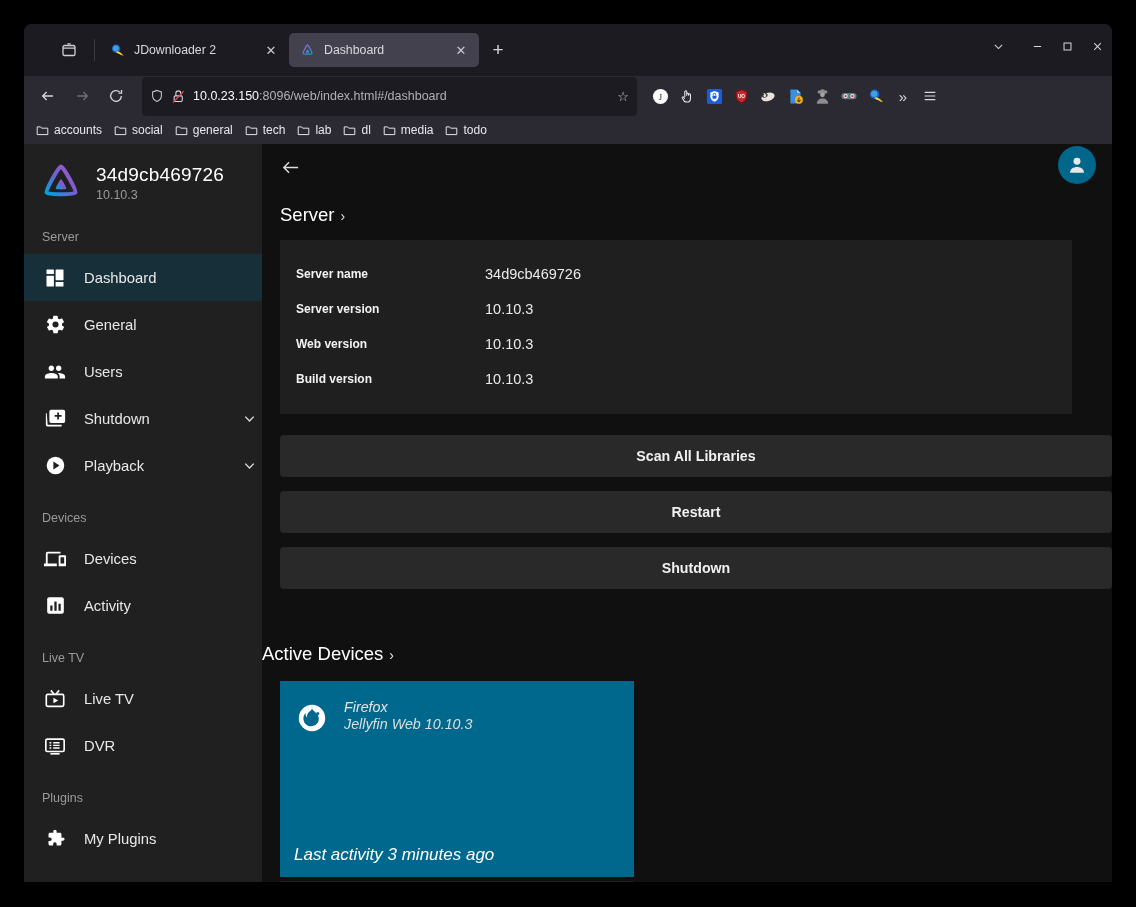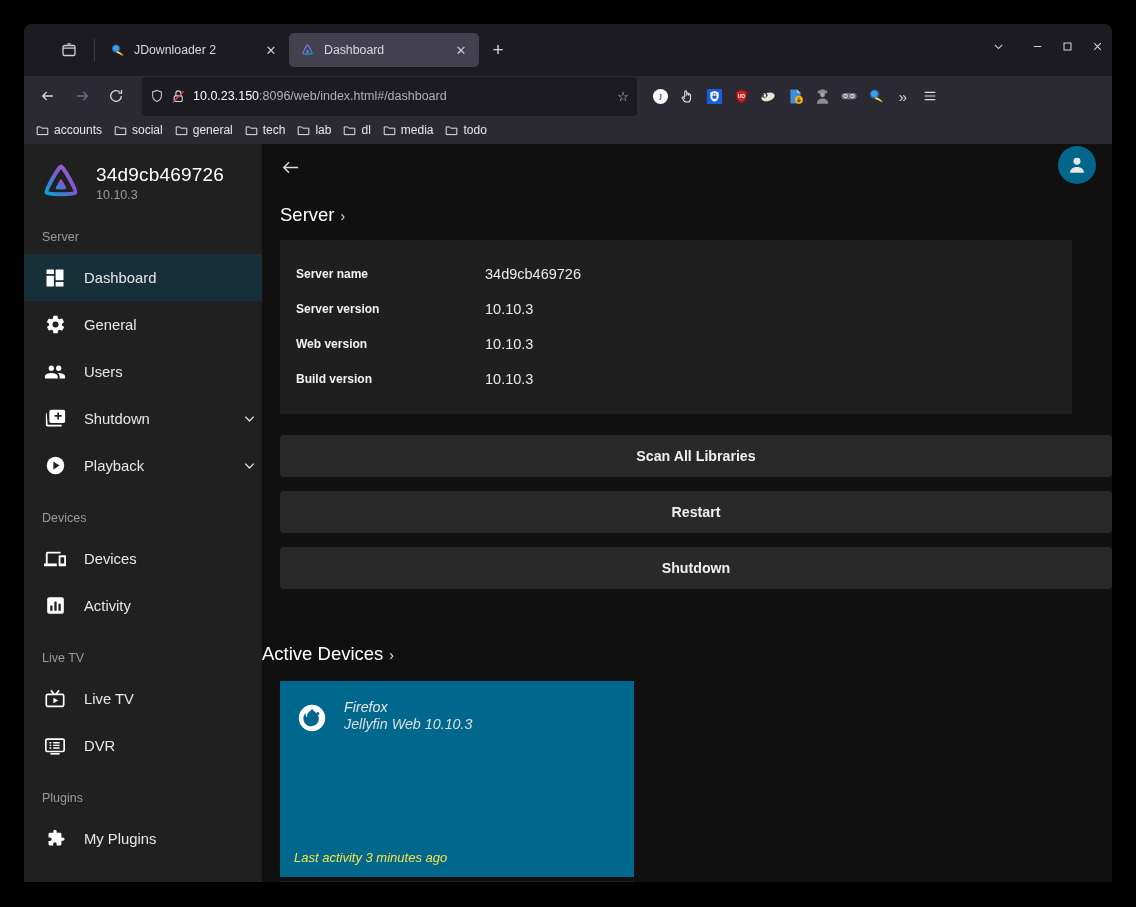--- a/index.html
+++ b/index.html
@@ -217,21 +217,21 @@
   }
   #device-card .dev-top {
     display: flex; gap: 14px; align-items: flex-start;
     padding: 18px 14px 0 14px;
   }
   #device-card .dev-name { font-size: 14.3px; color: #e4e4e4; }
   #device-card .dev-sub { font-size: 14.3px; color: #dedede; margin-top: 1px;}
   #device-card .dev-footer {
     position: absolute; left: 0; bottom: 0;
     padding: 0 0 12px 14px;
-    font-size: 13px; color: #fde047;
+    font-size: 17px; color: #ffffff;
   }
   #device-card-body {
     width: 354px; height: 100px;
     background: #1f1f1f;
     margin-top: 4px;
     display: flex; align-items: center; justify-content: center;
     color: #e2e2e2; font-size: 13.5px;
   }
   svg { display: block; }
 </style>

